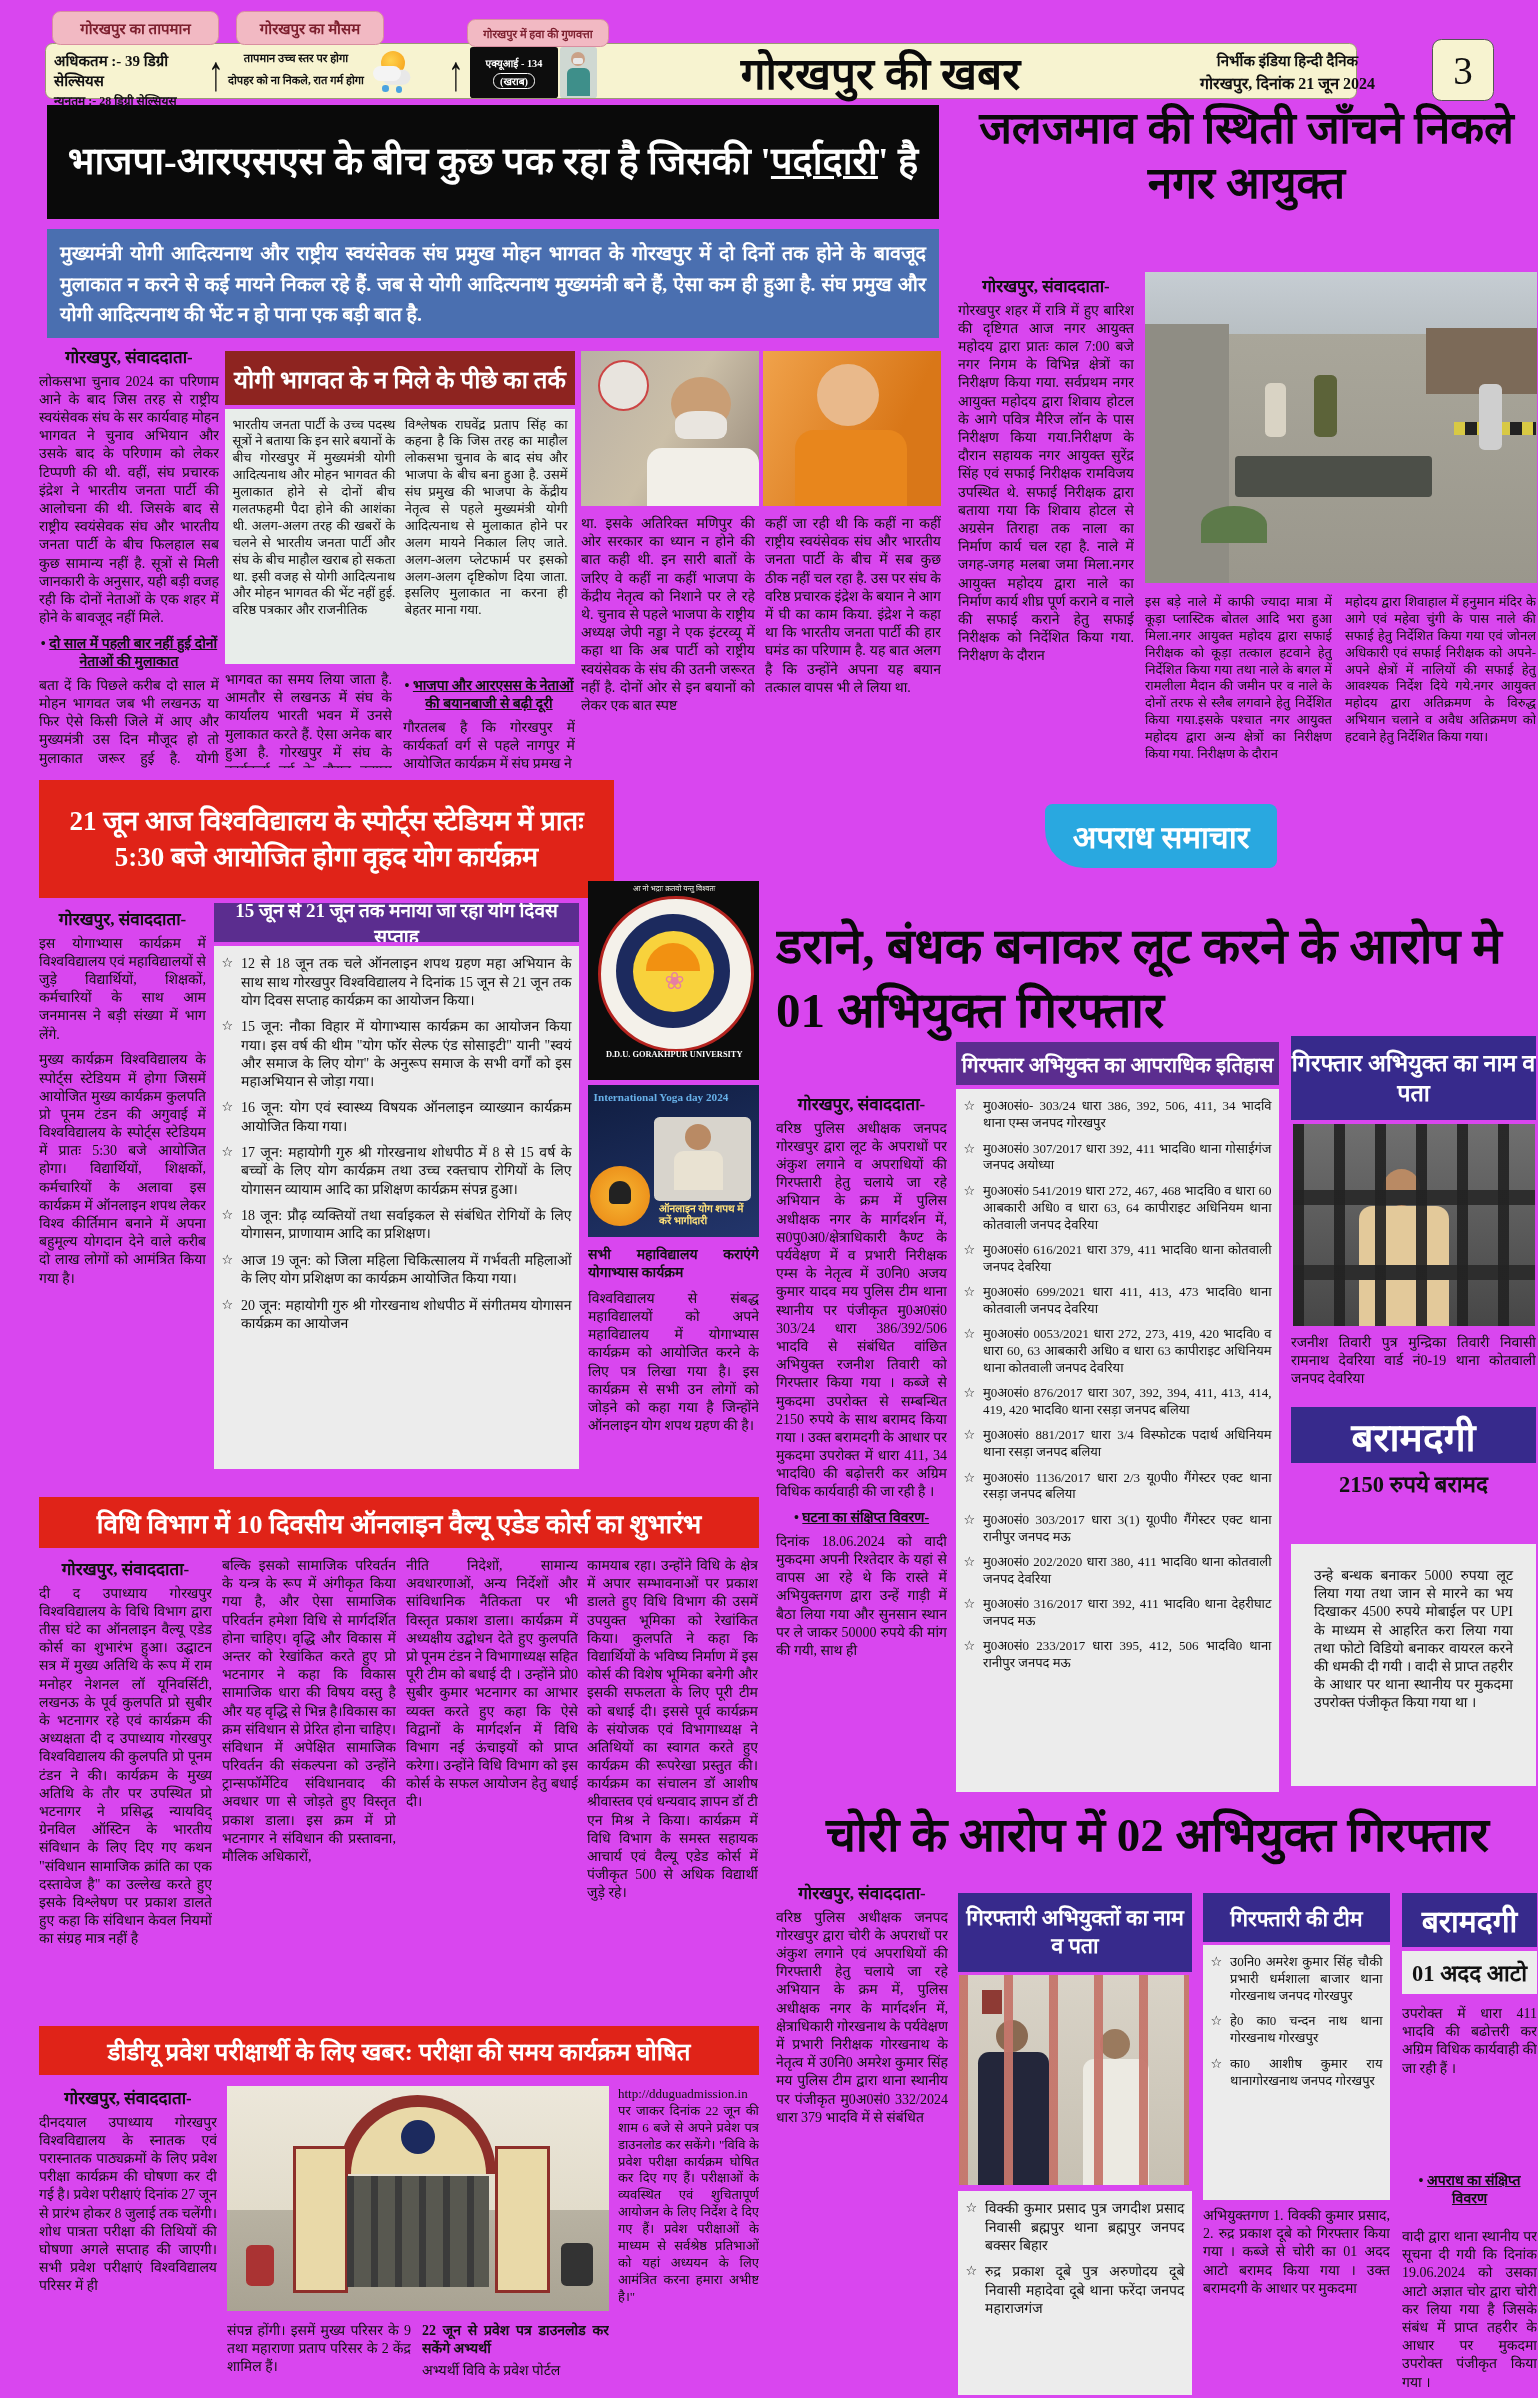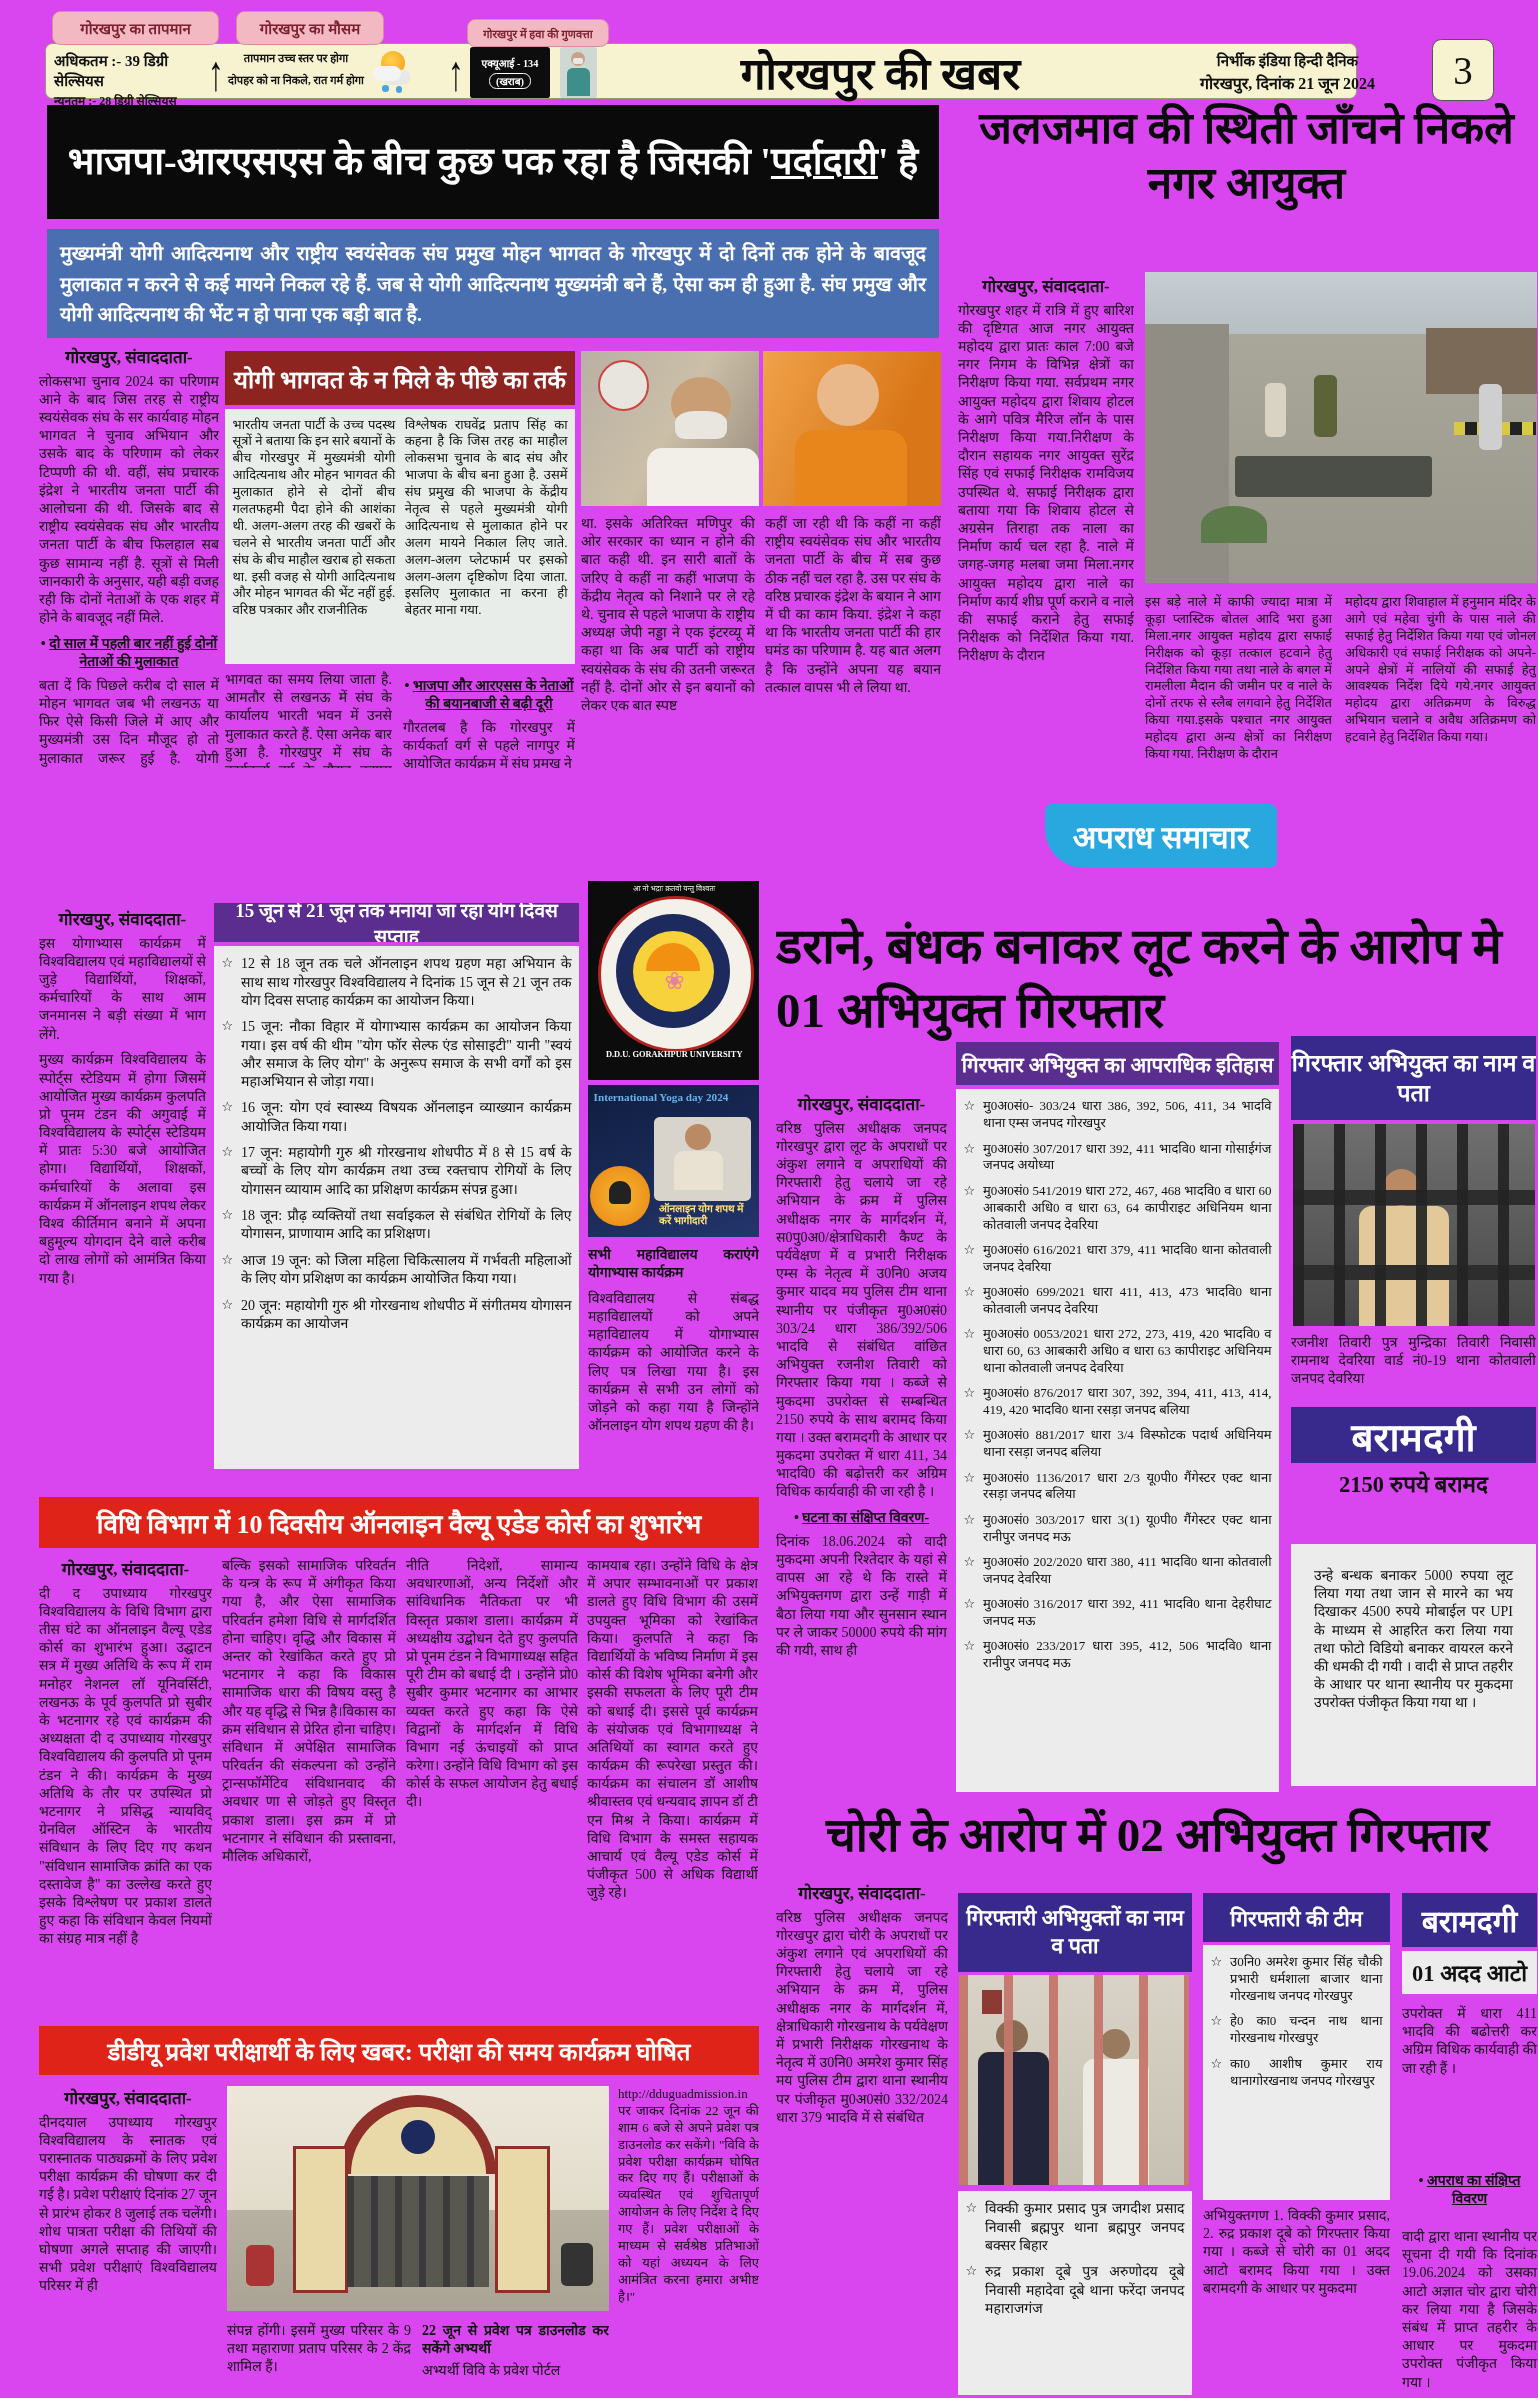--- a/index.html
+++ b/index.html
@@ -51,21 +51,21 @@
 
   <div class="abs" style="left:373px;top:49px;width:45px;height:45px;">
     <div style="position:absolute;left:7.5px;top:1.9px;width:24px;height:24px;border-radius:50%;background:radial-gradient(circle at 40% 40%,#ffd24d,#f59a12);"></div>
     <div style="position:absolute;left:0;top:17px;width:28px;height:15px;border-radius:9.4px;background:#f4f4f4;box-shadow:9.4px 3.7px 0 0 #e8e8e8;"></div>
     <div style="position:absolute;left:9.4px;top:36px;width:6.6px;height:6.6px;border-radius:50%;background:#4aa3e0;"></div>
     <div style="position:absolute;left:22.5px;top:37px;width:6.6px;height:6.6px;border-radius:50%;background:#4aa3e0;"></div>
   </div>
 
   <div class="abs" style="left:448px;top:45px;font-size:32px;transform:scaleY(1.55);transform-origin:top;">↑</div>
 
-  <div class="abs" style="left:470px;top:47px;width:80px;height:51px;background:#0d0d0d;color:#fff;border-radius:2.8px;display:flex;flex-direction:column;align-items:center;justify-content:center;gap:2.8px;">
+  <div class="abs" style="left:470px;top:47px;width:88px;height:51px;background:#0d0d0d;color:#fff;border-radius:2.8px;display:flex;flex-direction:column;align-items:center;justify-content:center;gap:2.8px;">
     <div style="font-size:10.3px;font-weight:bold;">एक्यूआई - 134</div>
     <div style="font-size:10.3px;font-weight:bold;border:0.9px solid #fff;border-radius:7.5px;padding:0 5.6px;">(खराब)</div>
   </div>
   <div class="abs" style="left:560px;top:47px;width:37px;height:51px;background:#cfd8d2;border-radius:2.8px;">
     <div style="position:absolute;left:11.2px;top:4.7px;width:14px;height:14px;border-radius:50%;background:#caa187;"></div>
     <div style="position:absolute;left:13px;top:11.2px;width:10.3px;height:5.6px;background:#e8e8e8;border-radius:1.9px;"></div>
     <div style="position:absolute;left:6.6px;top:20.6px;width:23.4px;height:28px;border-radius:5.6px 5.6px 0 0;background:#3e8f8a;"></div>
   </div>
 
   <div class="abs flexc" style="left:618px;top:45px;width:525px;height:54px;font-size:44px;font-weight:bold;color:#0a0a0a;">गोरखपुर की खबर</div>
@@ -131,20 +131,21 @@
     <div style="position:absolute;left:309px;top:150px;width:82px;height:13px;background:repeating-linear-gradient(90deg,#d8c944 0 11.2px,#222 11.2px 22.5px);"></div>
     <div style="position:absolute;left:120px;top:111px;width:20.6px;height:54px;background:#d9d3c4;border-radius:5.6px;"></div>
     <div style="position:absolute;left:169px;top:103px;width:22.5px;height:62px;background:#5c6339;border-radius:5.6px;"></div>
     <div style="position:absolute;left:334px;top:112px;width:22.5px;height:66px;background:#cfcfcf;border-radius:5.6px;"></div>
     <div style="position:absolute;left:56px;top:234px;width:66px;height:37px;background:#5d7a4a;border-radius:50% 50% 0 0;"></div>
   </div>
 
   <div class="abs clip jtext t14" style="left:1145px;top:594px;width:187px;height:171px;">इस बड़े नाले में काफी ज्यादा मात्रा में कूड़ा प्लास्टिक बोतल आदि भरा हुआ मिला.नगर आयुक्त महोदय द्वारा सफाई निरीक्षक को कूड़ा तत्काल हटवाने हेतु निर्देशित किया गया तथा नाले के बगल में रामलीला मैदान की जमीन पर व नाले के दोनों तरफ से स्लैब लगवाने हेतु निर्देशित किया गया.इसके पश्चात नगर आयुक्त महोदय द्वारा अन्य क्षेत्रों का निरीक्षण किया गया. निरीक्षण के दौरान</div>
   <div class="abs clip jtext t14" style="left:1345px;top:594px;width:191px;height:171px;">महोदय द्वारा शिवाहाल में हनुमान मंदिर के आगे एवं महेवा चुंगी के पास नाले की सफाई हेतु निर्देशित किया गया एवं जोनल अधिकारी एवं सफाई निरीक्षक को अपने-अपने क्षेत्रों में नालियों की सफाई हेतु आवश्यक निर्देश दिये गये.नगर आयुक्त महोदय द्वारा अतिक्रमण के विरुद्ध अभियान चलाने व अवैध अतिक्रमण को हटवाने हेतु निर्देशित किया गया।</div>
 
+  <div class="abs redbar flexc clip" style="left:39px;top:780px;width:575px;height:118px;font-size:27px;line-height:1.35;padding:0 7.5px;">21 जून आज विश्वविद्यालय के स्पोर्ट्स स्टेडियम में प्रातः 5:30 बजे आयोजित होगा वृहद योग कार्यक्रम</div>
 
   <div class="abs flexc clip" style="left:214px;top:903px;width:365px;height:39px;background:#5b2d8f;color:#fff;font-weight:bold;font-size:19px;">15 जून से 21 जून तक मनाया जा रहा योग दिवस सप्ताह</div>
 
   <div class="abs clip" style="left:39px;top:907px;width:167px;height:562px;">
     <p class="byline">गोरखपुर, संवाददाता-</p>
     <p class="jtext t15">इस योगाभ्यास कार्यक्रम में विश्वविद्यालय एवं महाविद्यालयों से जुड़े विद्यार्थियों, शिक्षकों, कर्मचारियों के साथ आम जनमानस ने बड़ी संख्या में भाग लेंगे.</p>
     <p class="jtext t15">मुख्य कार्यक्रम विश्वविद्यालय के स्पोर्ट्स स्टेडियम में होगा जिसमें आयोजित मुख्य कार्यक्रम कुलपति प्रो पूनम टंडन की अगुवाई में विश्वविद्यालय के स्पोर्ट्स स्टेडियम में प्रातः 5:30 बजे आयोजित होगा। विद्यार्थियों, शिक्षकों, कर्मचारियों के अलावा इस कार्यक्रम में ऑनलाइन शपथ लेकर विश्व कीर्तिमान बनाने में अपना बहुमूल्य योगदान देने वाले करीब दो लाख लोगों को आमंत्रित किया गया है।</p>
   </div>
 
   <div class="abs clip graypanel" style="left:214px;top:946px;width:365px;height:523px;padding:9.4px 7.5px;">

